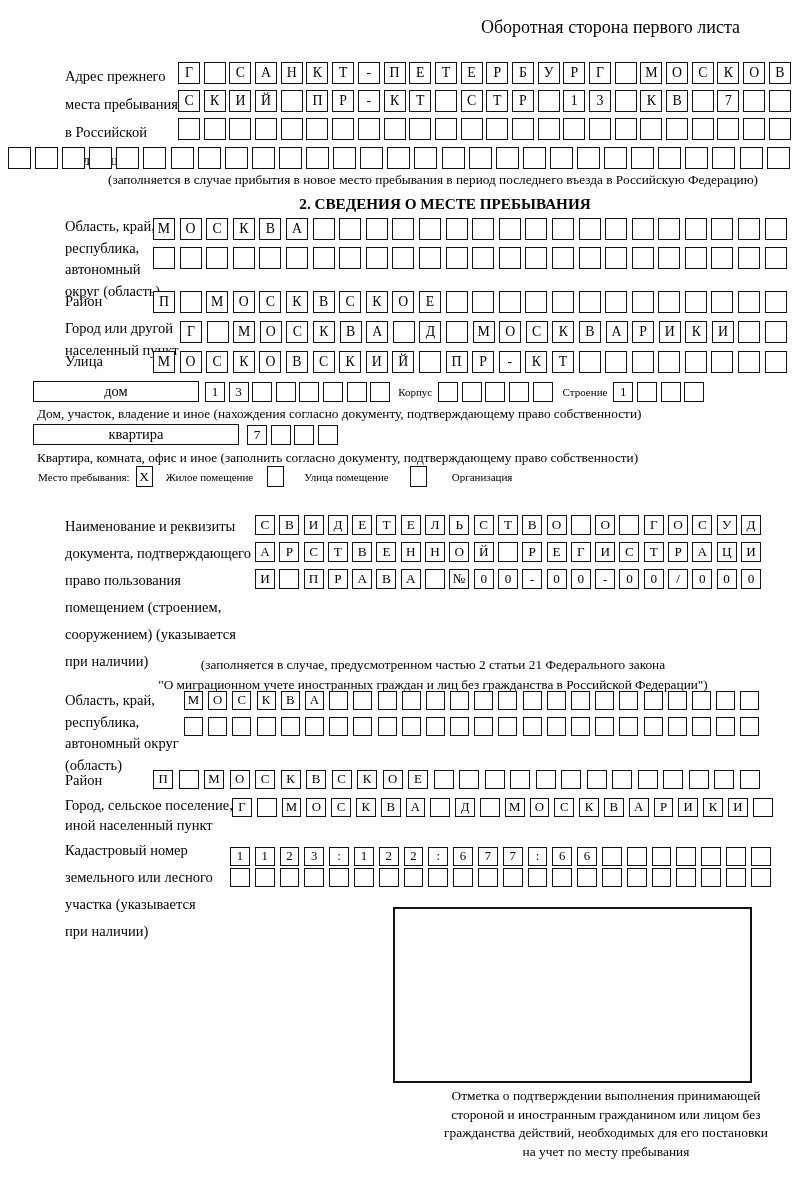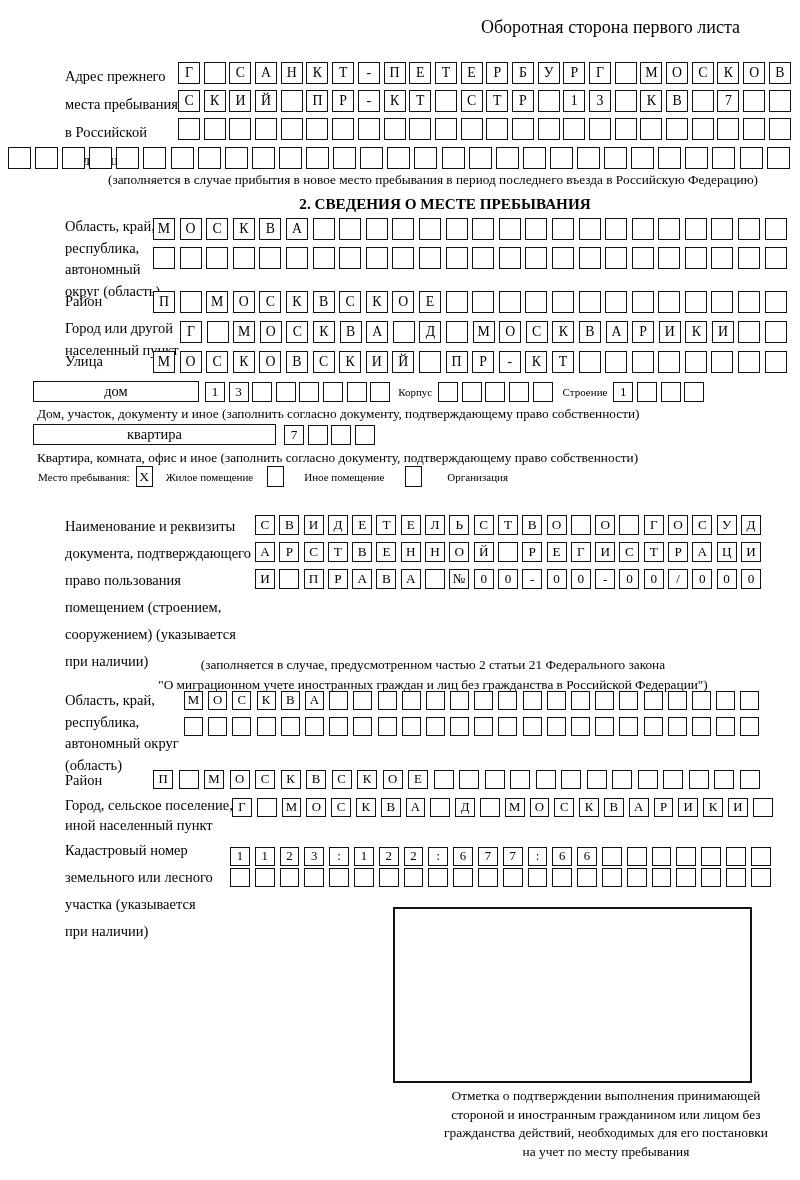--- a/index.html
+++ b/index.html
@@ -314,39 +314,39 @@
         <span class="cell"></span>
       </div>
     <div class="inline-lbl" style="margin-left:10px; margin-right:6px;">Строение</div>
     <div class="cells rowHouse">
         <span class="cell">1</span>
         <span class="cell"></span>
         <span class="cell"></span>
         <span class="cell"></span>
       </div>
   </div>
-  <div class="abs cap" style="left:37px; top:406px;">Дом, участок, документу и иное (заполнить согласно документу, подтверждающему право собственности)</div>
+  <div class="abs cap" style="left:37px; top:406px;">Дом, участок, владение и иное (нахождения согласно документу, подтверждающему право собственности)</div>
 
   <div class="abs flexrow" style="left:33px; top:424px;">
-    <div class="box-label" style="width:243px;text-align:center;">квартира</div>
+    <div class="box-label" style="width:206px;text-align:center;">квартира</div>
     <div class="cells rowHouse" style="margin-left:8px;">
         <span class="cell">7</span>
         <span class="cell"></span>
         <span class="cell"></span>
         <span class="cell"></span>
       </div>
   </div>
   <div class="abs cap" style="left:37px; top:450px;">Квартира, комната, офис и иное (заполнить согласно документу, подтверждающему право собственности)</div>
 
   <div class="abs flexrow" style="left:38px; top:466px;">
     <span class="inline-lbl">Место пребывания:</span>
     <span class="chk" style="margin-left:6px;">X</span>
     <span class="inline-lbl" style="margin-left:13px;">Жилое помещение</span>
     <span class="chk" style="margin-left:14px;"></span>
-    <span class="inline-lbl" style="margin-left:20px;">Иное помещение</span>
+    <span class="inline-lbl" style="margin-left:20px;">Улица помещение</span>
     <span class="chk" style="margin-left:21px;"></span>
     <span class="inline-lbl" style="margin-left:25px;">Организация</span>
   </div>
 
   <div class="abs lbl" style="left:65px; top:513px; line-height:27px;">Наименование и реквизиты<br>документа, подтверждающего<br>право пользования<br>помещением (строением,<br>сооружением) (указывается<br>при наличии)</div>
   <div class="abs" style="left:255px; top:515px;">
     <div class="cells rowDoc mb7">
         <span class="cell">С</span>
         <span class="cell">В</span>
         <span class="cell">И</span>

